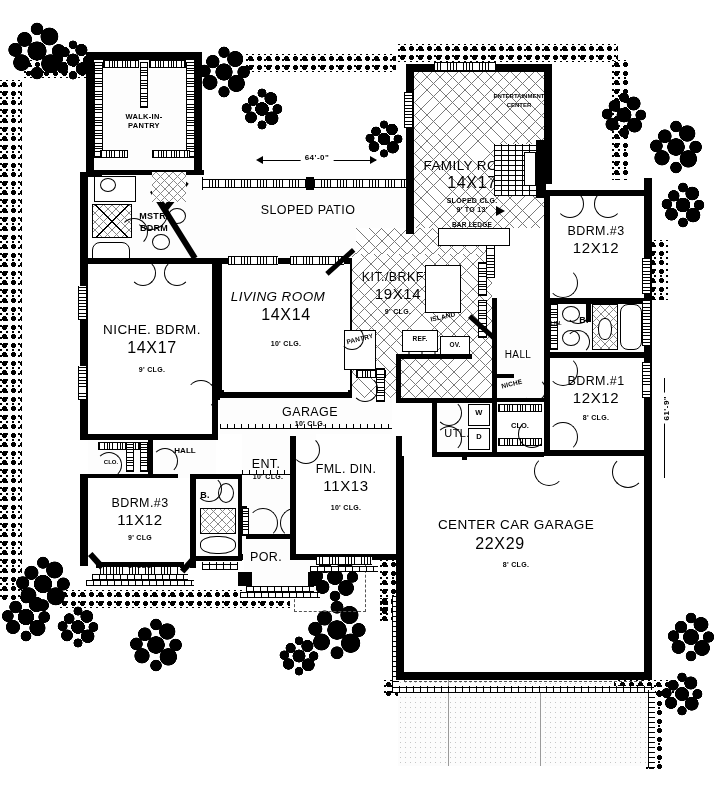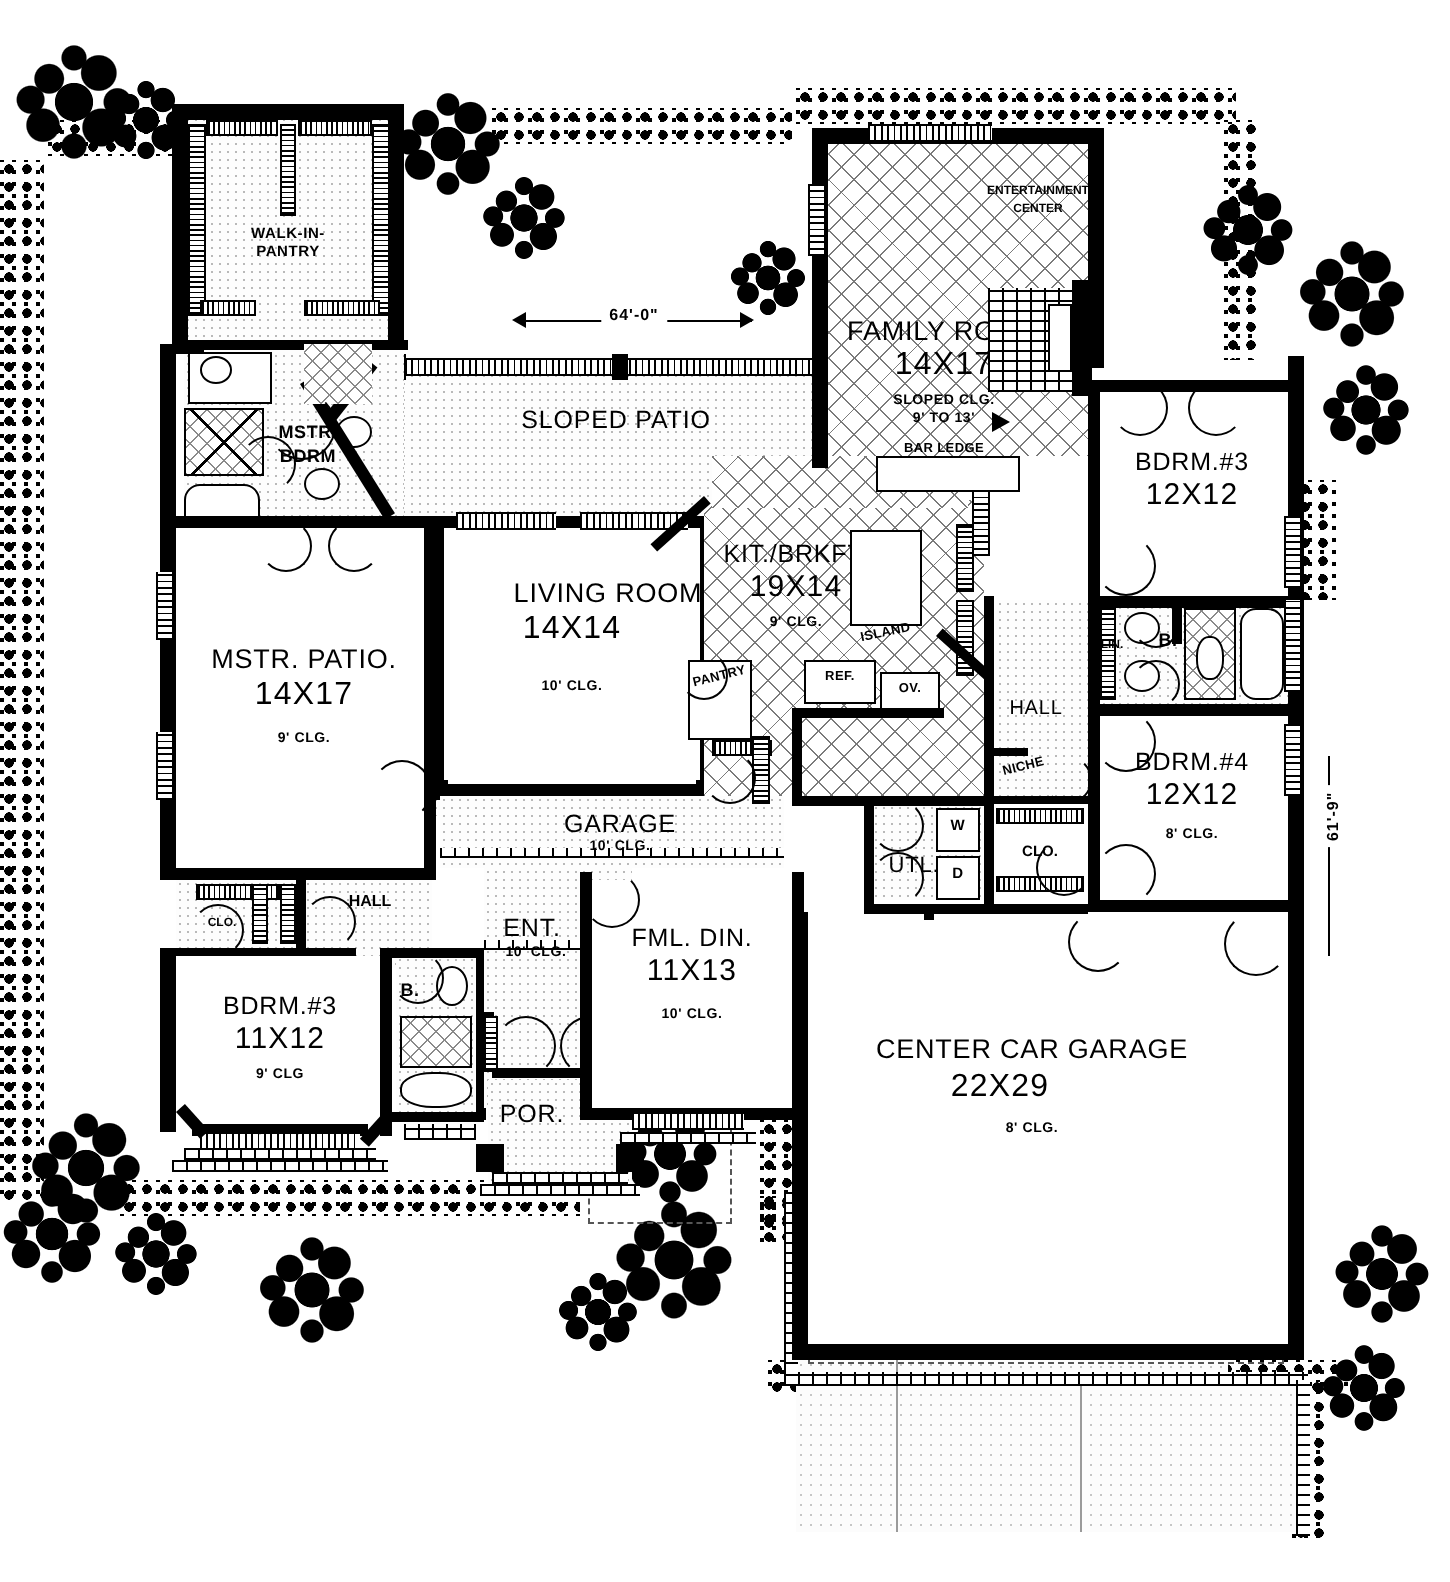--- a/index.html
+++ b/index.html
@@ -230,21 +230,21 @@
   <div class="abs swing sw-br" style="left:134px;top:196px;width:34px;height:34px;"></div>
   <div class="abs swing sw-tr" style="left:120px;top:218px;width:28px;height:28px;"></div>
 
   <div class="abs fill-white" style="left:88px;top:264px;width:128px;height:172px;"></div>
   <div class="abs wall" style="left:80px;top:260px;width:8px;height:180px;"></div>
   <div class="abs wall" style="left:80px;top:258px;width:138px;height:6px;"></div>
   <div class="abs wall" style="left:212px;top:258px;width:6px;height:182px;"></div>
   <div class="abs wall" style="left:80px;top:434px;width:138px;height:6px;"></div>
   <div class="abs win-v" style="left:78px;top:286px;width:9px;height:34px;"></div>
   <div class="abs win-v" style="left:78px;top:366px;width:9px;height:34px;"></div>
-  <div class="lbl c name big" style="left:152px;top:323px;">MSTR. PATIO.</div>
+  <div class="lbl c name big" style="left:152px;top:323px;">NICHE. BDRM.</div>
   <div class="lbl c dim big" style="left:152px;top:340px;">14X17</div>
   <div class="lbl c clg" style="left:152px;top:366px;">9' CLG.</div>
   <div class="abs swing sw-bl" style="left:164px;top:260px;width:26px;height:26px;"></div>
   <div class="abs swing sw-br" style="left:130px;top:260px;width:26px;height:26px;"></div>
   <div class="abs swing sw-tr" style="left:186px;top:380px;width:30px;height:30px;"></div>
 
   <div class="abs fill-stip" style="left:88px;top:440px;width:128px;height:44px;"></div>
   <div class="abs shelf-h" style="left:98px;top:442px;width:42px;height:8px;"></div>
   <div class="abs shelf-v" style="left:126px;top:442px;width:8px;height:30px;"></div>
   <div class="abs shelf-v" style="left:140px;top:442px;width:8px;height:30px;"></div>
@@ -282,21 +282,21 @@
   <div class="abs swing sw-br" style="left:196px;top:476px;width:26px;height:26px;"></div>
   <div class="abs fill-brick" style="left:202px;top:562px;width:36px;height:8px;"></div>
 
   <div class="abs fill-white" style="left:220px;top:264px;width:132px;height:128px;"></div>
   <div class="abs wall" style="left:216px;top:258px;width:6px;height:140px;"></div>
   <div class="abs wall" style="left:216px;top:258px;width:140px;height:6px;"></div>
   <div class="abs wall" style="left:350px;top:258px;width:6px;height:140px;"></div>
   <div class="abs wall" style="left:216px;top:392px;width:140px;height:6px;"></div>
   <div class="abs win-h" style="left:228px;top:256px;width:50px;height:9px;"></div>
   <div class="abs win-h" style="left:290px;top:256px;width:54px;height:9px;"></div>
-  <div class="lbl c name big" style="left:304px;top:290px;">LIVING  ROOM</div>
+  <div class="lbl c name big" style="left:278px;top:290px;font-style:italic;">LIVING  ROOM</div>
   <div class="lbl c dim big" style="left:286px;top:307px;">14X14</div>
   <div class="lbl c clg" style="left:286px;top:340px;">10' CLG.</div>
   <div class="abs wall" style="left:214px;top:390px;width:10px;height:10px;"></div>
   <div class="abs wall" style="left:348px;top:390px;width:10px;height:10px;"></div>
 
   <div class="abs fill-stip" style="left:220px;top:398px;width:172px;height:36px;"></div>
   <div class="abs fill-brick" style="left:220px;top:424px;width:172px;height:5px;"></div>
   <div class="lbl c name" style="left:310px;top:406px;">GARAGE</div>
   <div class="lbl c clg" style="left:310px;top:420px;">10' CLG.</div>
 
@@ -406,21 +406,21 @@
   <div class="abs fill-tile-fine" style="left:592px;top:304px;width:26px;height:46px;border:1.2px solid #000;"></div>
   <div class="abs fix-o" style="left:598px;top:318px;width:14px;height:22px;"></div>
   <div class="abs fix-tub" style="left:620px;top:304px;width:22px;height:46px;"></div>
   <div class="abs win-v" style="left:642px;top:300px;width:9px;height:46px;"></div>
   <div class="abs swing sw-br" style="left:566px;top:300px;width:24px;height:24px;"></div>
   <div class="abs swing sw-tr" style="left:566px;top:330px;width:24px;height:24px;"></div>
 
   <div class="abs fill-white" style="left:550px;top:358px;width:94px;height:96px;"></div>
   <div class="abs wall" style="left:544px;top:352px;width:6px;height:104px;"></div>
   <div class="abs wall" style="left:544px;top:450px;width:106px;height:6px;"></div>
-  <div class="lbl c name" style="left:596px;top:375px;">BDRM.#4</div>
+  <div class="lbl c name" style="left:596px;top:375px;">BDRM.#1</div>
   <div class="lbl c dim" style="left:596px;top:390px;">12X12</div>
   <div class="lbl c clg" style="left:596px;top:414px;">8' CLG.</div>
   <div class="abs win-v" style="left:642px;top:362px;width:9px;height:36px;"></div>
   <div class="abs swing sw-br" style="left:548px;top:356px;width:30px;height:30px;"></div>
   <div class="abs swing sw-tr" style="left:548px;top:422px;width:30px;height:30px;"></div>
 
   <div class="abs fill-stip" style="left:494px;top:300px;width:50px;height:100px;"></div>
   <div class="lbl c name" style="left:518px;top:350px;font-size:10px;">HALL</div>
   <div class="lbl c tiny rot" style="left:512px;top:381px;transform:translateX(-50%) rotate(-14deg);">NICHE</div>
   <div class="abs wall" style="left:492px;top:298px;width:5px;height:104px;"></div>

